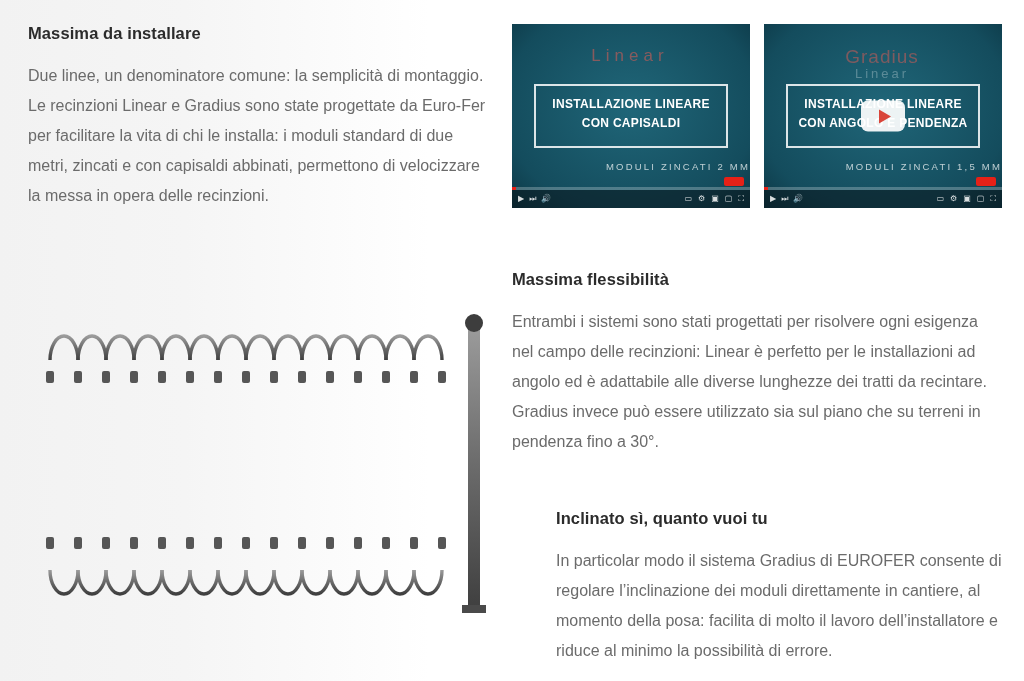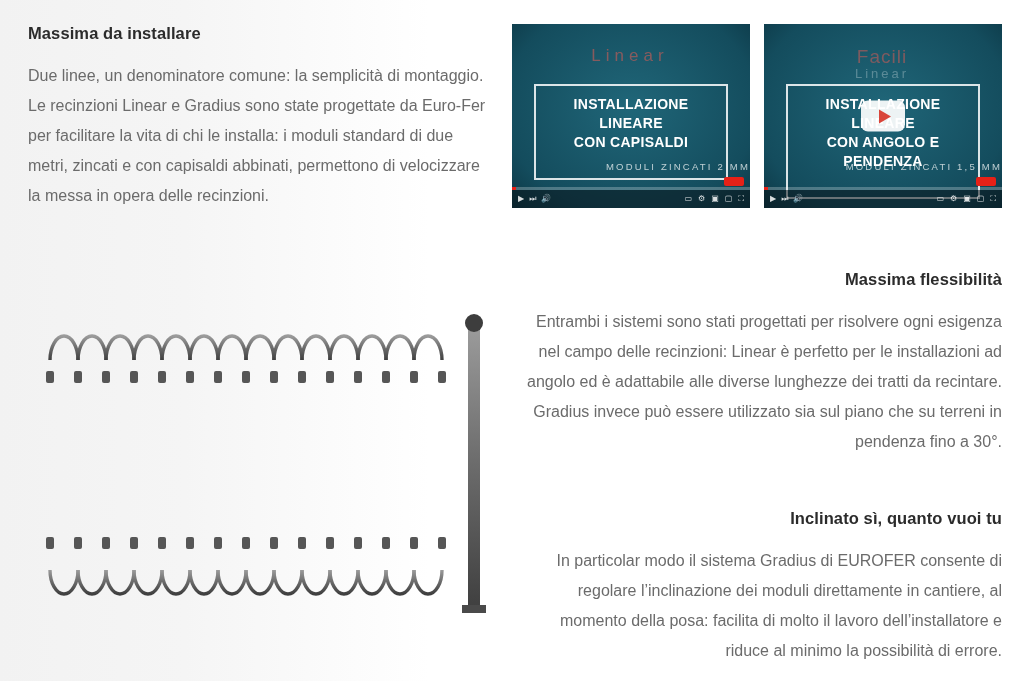--- a/index.html
+++ b/index.html
@@ -86,25 +86,25 @@
     display: block;
     font-size: 13px;
     letter-spacing: 3px;
     color: rgba(255,255,255,0.28);
     margin-top: -2px;
   }
   .video .frame-title {
     position: absolute;
     left: 22px; right: 22px; top: 60px;
     border: 2px solid rgba(255,255,255,0.85);
-    padding: 9px 4px 26px;
+    padding: 9px 4px 13px;
     text-align: center;
     color: #ffffff;
     font-weight: bold;
-    font-size: 14px;
+    font-size: 12px;
     line-height: 19px;
     letter-spacing: 0.3px;
   }
   .video .sub {
     position: absolute;
     left: 0; right: 0; top: 137px;
     text-align: right;
     color: rgba(255,255,255,0.72);
     font-size: 9.5px;
     letter-spacing: 2.2px;
@@ -153,21 +153,21 @@
   }
   .video .yt-logo {
     position: absolute;
     right: 6px; bottom: 22px;
     width: 20px; height: 9px;
     background: #e62117;
     border-radius: 2px;
   }
   .ctrl-ico { display: inline-block; line-height: 1; }
 
-  .rcontent { margin-top: 62px; text-align: right; }
+  .rcontent { margin-top: 62px; }
   .rcontent h2.heading { margin-bottom: 18px; }
   .rcontent .block + .block { margin-top: 52px; margin-left: 44px; }
   .rcontent p.body { color: #6b6b6b; }
 </style>
 </head>
 <body>
 
 <div class="page">
 
   <div class="col-left">
@@ -305,21 +305,21 @@
             <span class="ctrl-ico">▣</span>
             <span class="ctrl-ico">▢</span>
             <span class="ctrl-ico">⛶</span>
           </span>
         </div>
       </div>
 
       <div class="video two">
         <div class="vignette"></div>
         <div class="ghost-title">
-          <span>Facili</span>
+          <span>Gradius</span>
           <small>Linear</small>
         </div>
         <div class="frame-title">
           <div>INSTALLAZIONE LINEARE</div>
           <div>CON ANGOLO E PENDENZA</div>
         </div>
         <div class="sub">MODULI ZINCATI 1,5 MM</div>
         <div class="play"></div>
         <div class="yt-logo"></div>
         <div class="progress">

